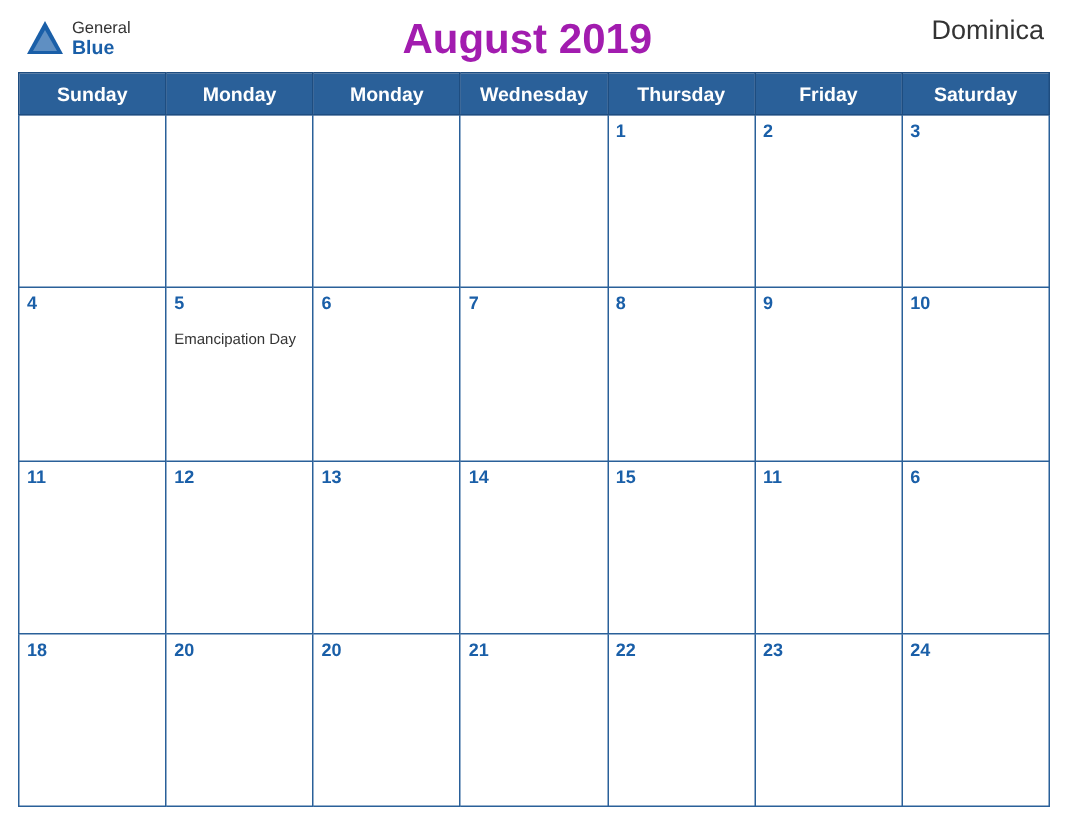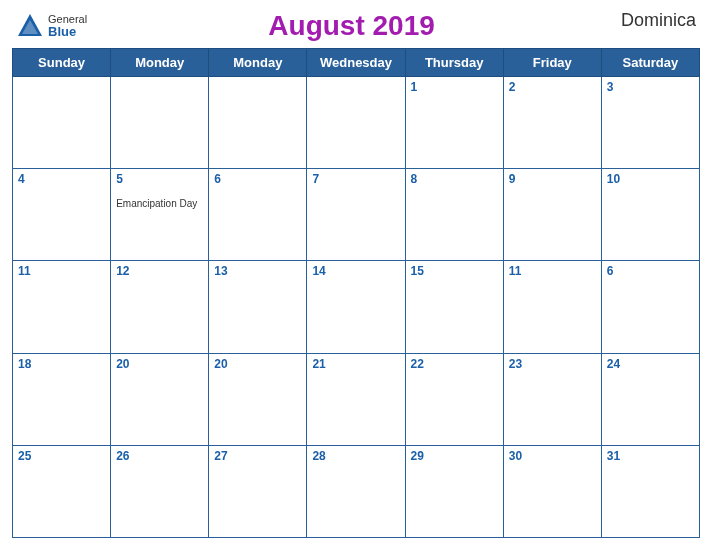--- a/index.html
+++ b/index.html
@@ -210,38 +210,15 @@
           <td class="day-cell">
             <div class="day-number">22</div>
           </td>
           <td class="day-cell">
             <div class="day-number">23</div>
           </td>
           <td class="day-cell">
             <div class="day-number">24</div>
           </td>
         </tr>
-        <tr>
-          <td class="day-cell">
-            <div class="day-number">25</div>
-          </td>
-          <td class="day-cell">
-            <div class="day-number">26</div>
-          </td>
-          <td class="day-cell">
-            <div class="day-number">27</div>
-          </td>
-          <td class="day-cell">
-            <div class="day-number">28</div>
-          </td>
-          <td class="day-cell">
-            <div class="day-number">29</div>
-          </td>
-          <td class="day-cell">
-            <div class="day-number">30</div>
-          </td>
-          <td class="day-cell">
-            <div class="day-number">31</div>
-          </td>
-        </tr>
       </tbody>
   </table>
 </div>
 
 </body></html>

